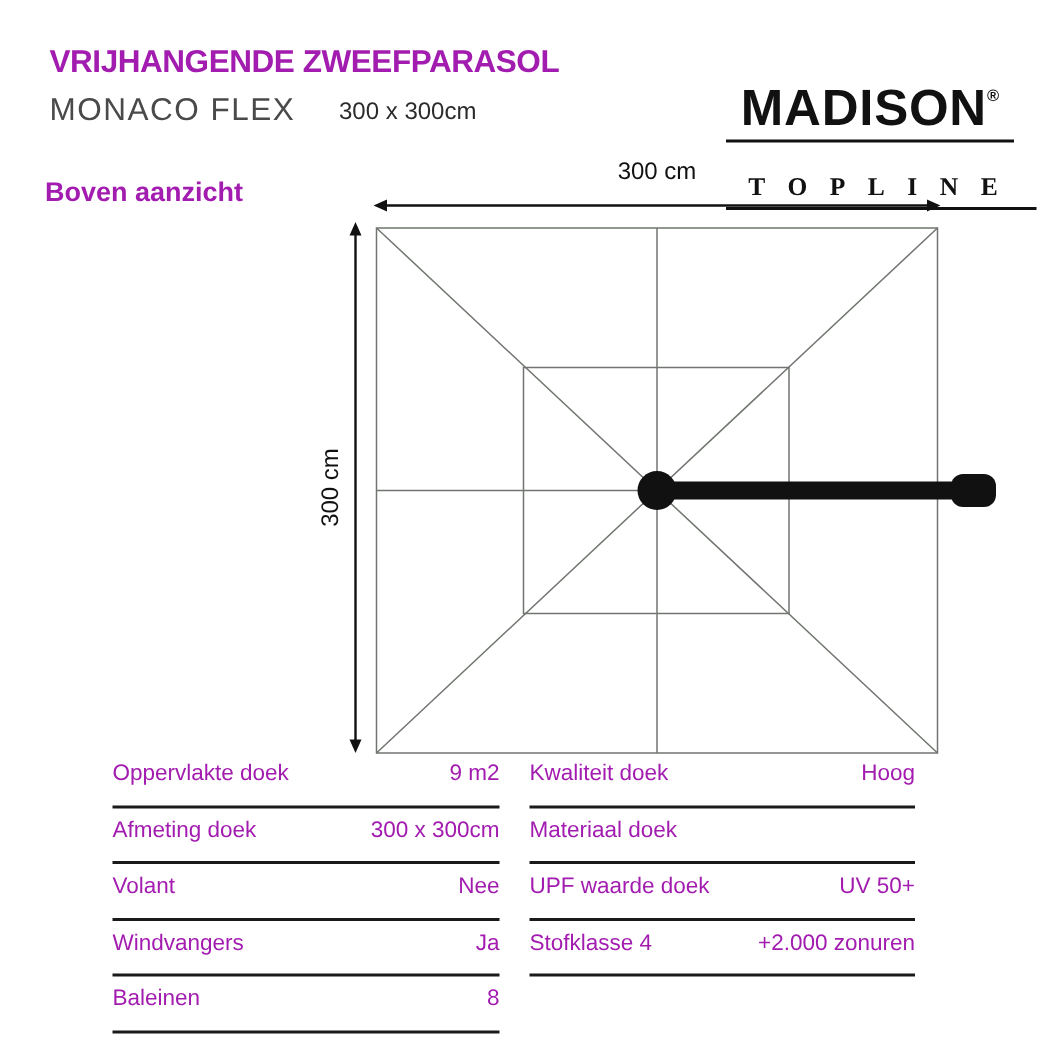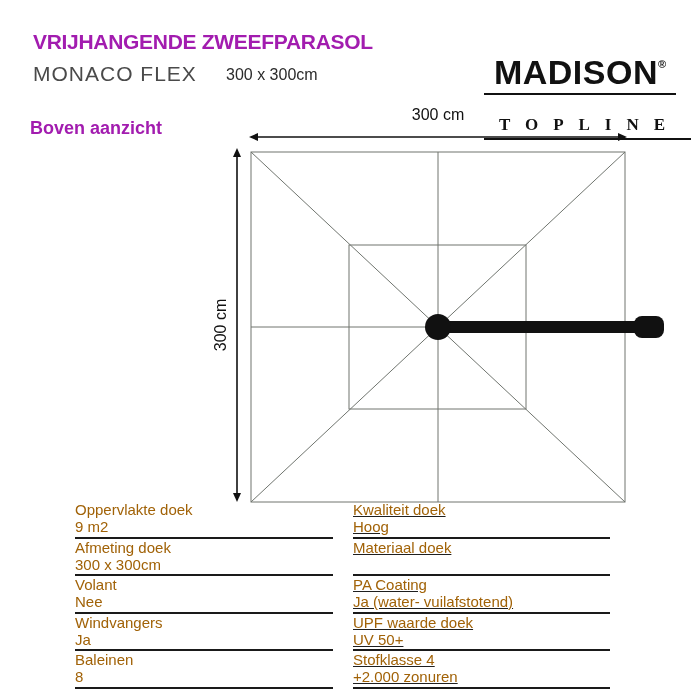--- a/index.html
+++ b/index.html
@@ -58,25 +58,25 @@
   .thin-line { stroke: #70756f; stroke-width: 1; fill: none; }
   .dim-line { stroke: #111; stroke-width: 1.6; }
   .dim-head { fill: #111; }
   .arm-line { stroke: #111; stroke-width: 12; }
   .arm-solid { fill: #111; }
 
   
   .specs { left: 75px; top: 501px; width: 535px; display: flex; }
   .spec-col { display: flex; flex-direction: column; }
   .spec-col.left  { width: 258px; margin-right: 20px; }
-  .spec-col.right { width: 257px; text-decoration: underline; }
+  .spec-col.right { width: 257px; }
   .spec-row {
-    height: 37.5px; display: flex; justify-content: space-between; align-items: flex-start;
+    height: 37.5px; display: flex; justify-content: space-between; align-items: center;
     border-bottom: 2px solid #1a1a1a; padding-bottom: 6px;
-    font-size: 15px; color: #a16207; white-space: nowrap; flex-direction: column;
+    font-size: 15px; color: #a21caf; white-space: nowrap;
   }
   .spec-row .lbl { text-align: left; }
   .spec-row .val { text-align: right; }
 </style>
 </head>
 <body>
 
 <div class="abs title">VRIJHANGENDE ZWEEFPARASOL</div>
 <div class="abs model">MONACO FLEX</div>
 <div class="abs size">300 x 300cm</div>
@@ -141,24 +141,20 @@
   </div>
   <div class="spec-col right">
     <div class="spec-row">
       <span class="lbl">Kwaliteit doek</span>
       <span class="val">Hoog</span>
     </div>
     <div class="spec-row">
       <span class="lbl">Materiaal doek</span>
     </div>
     <div class="spec-row">
-      <span class="lbl">PA Coating</span>
-      <span class="val">Ja (water- vuilafstotend)</span>
-    </div>
-    <div class="spec-row">
       <span class="lbl">UPF waarde doek</span>
       <span class="val">UV 50+</span>
     </div>
     <div class="spec-row">
       <span class="lbl">Stofklasse 4</span>
       <span class="val">+2.000 zonuren</span>
     </div>
   </div>
 </div>
 

